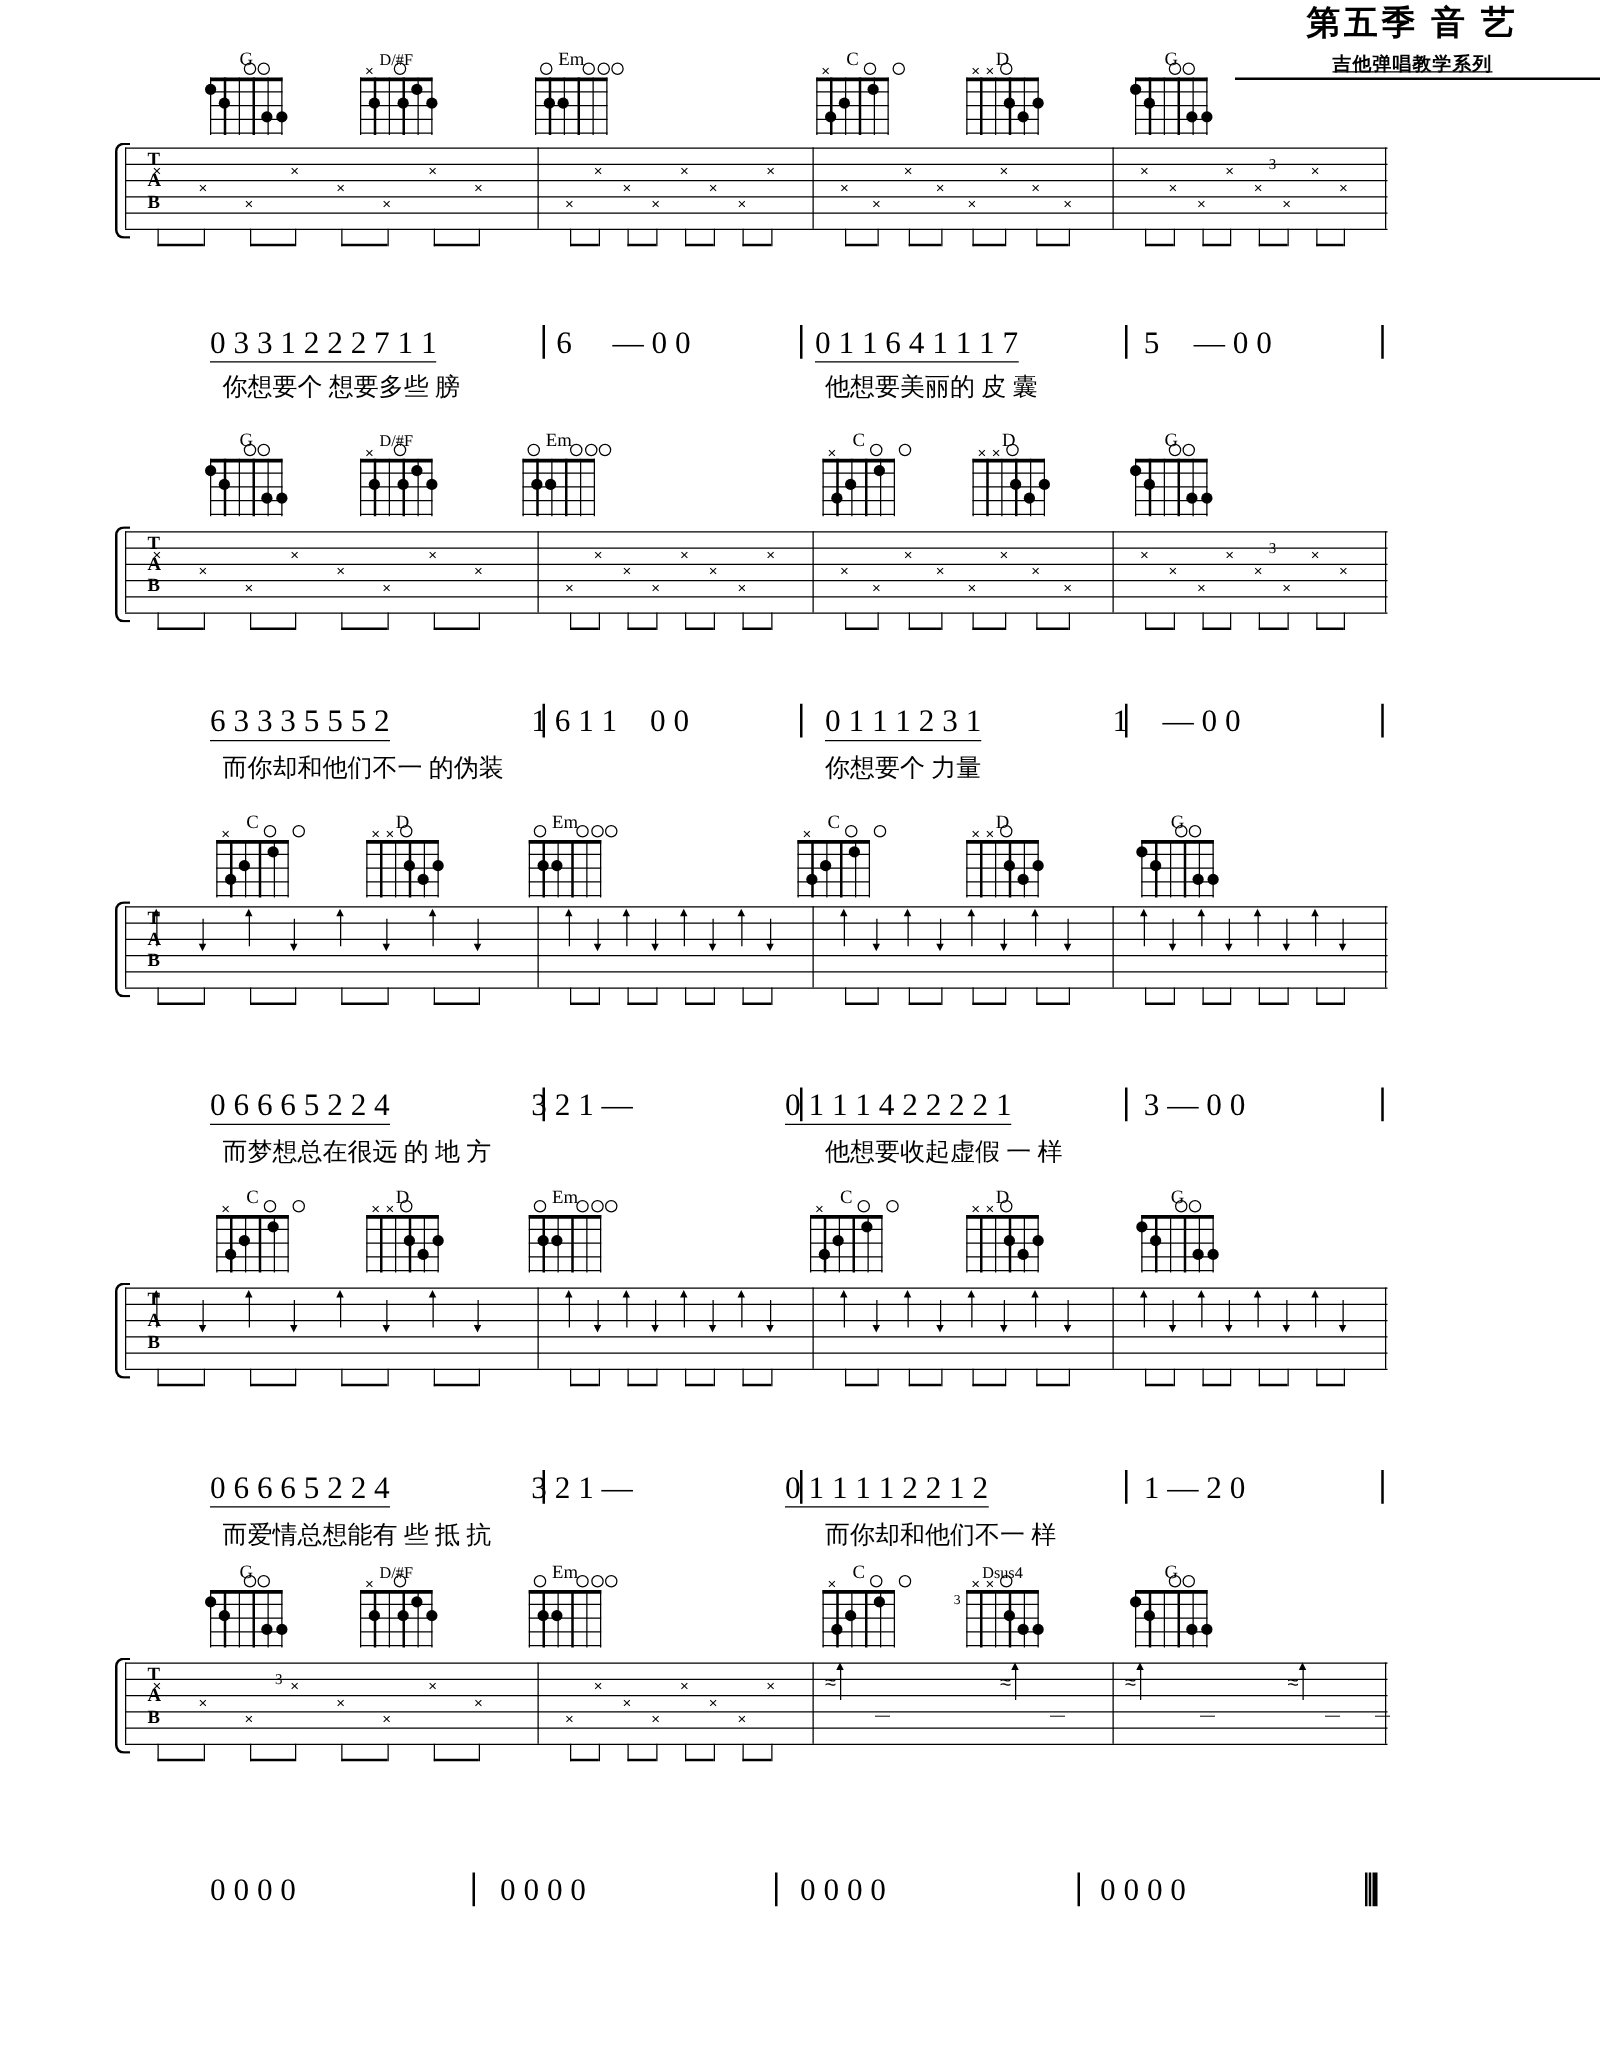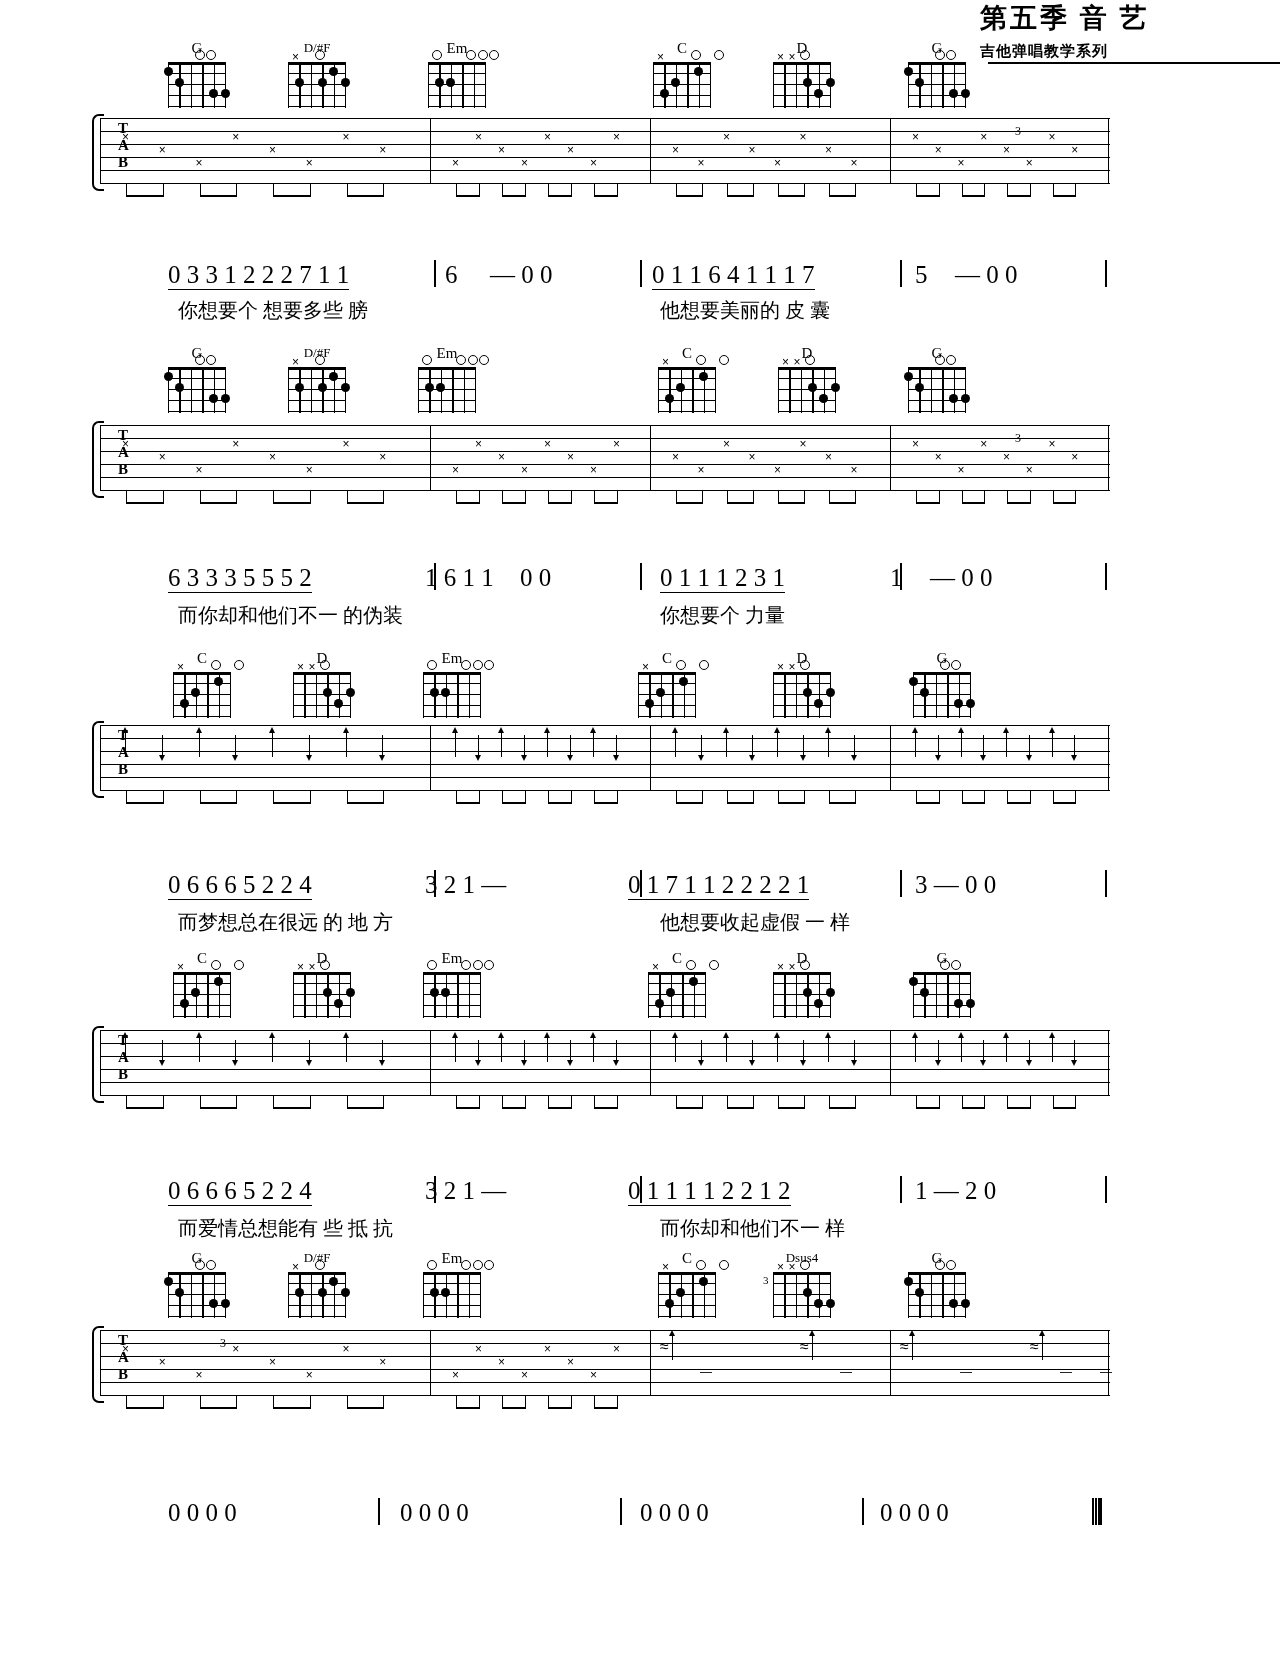--- a/index.html
+++ b/index.html
@@ -1,22 +1,22 @@
 <!DOCTYPE html>
 <html><head>
 <meta charset="utf-8">
 <style>
   html,body{margin:0;padding:0;background:#ffffff;}
   body{width:1280px;height:1657px;position:relative;font-family:"Liberation Serif",serif;color:#000;}
   .page{position:relative;width:1280px;height:1657px;overflow:hidden;}
 
   
-  .header{position:absolute;top:0;right:0;width:300px;}
+  .header{position:absolute;top:0;right:0;width:300px;text-align:center;}
   .header .h-title{font-family:"Liberation Serif",serif;font-weight:bold;font-size:27px;letter-spacing:3px;white-space:nowrap;}
-  .header .h-sub{font-family:"Liberation Serif",serif;font-weight:bold;font-size:15px;letter-spacing:1px;margin-top:6px;white-space:nowrap;}
+  .header .h-sub{font-family:"Liberation Serif",serif;font-weight:bold;font-size:15px;letter-spacing:1px;margin-top:6px;white-space:nowrap;text-decoration:underline;}
   .header .h-rule{position:absolute;left:8px;right:-10px;top:62px;height:2px;background:#000;}
 
   
   .watermark{position:absolute;left:255px;top:370px;width:720px;height:500px;
     font-family:"Liberation Serif",serif;font-size:400px;color:#e2e2e2;font-weight:bold;
     letter-spacing:20px;line-height:440px;user-select:none;z-index:0;white-space:nowrap;}
 
   
   .system{position:absolute;left:0;width:1280px;z-index:2;}
 
@@ -788,21 +788,21 @@
           <div class="stem" style="left: 907px; top: 65px; height: 14px;"></div>
           <div class="beam" style="left: 907px; top: 77px; width: 22.75px;"></div>
           <div class="stem" style="left: 929.75px; top: 65px; height: 14px;"></div>
           <div class="stem" style="left: 952.5px; top: 65px; height: 14px;"></div>
           <div class="beam" style="left: 952.5px; top: 77px; width: 22.75px;"></div>
           <div class="stem" style="left: 975.25px; top: 65px; height: 14px;"></div>
         </div>
         <div class="numline" style="top: 872px;">
           <div class="num numu" style="left: 168px;">0 6 6 6 5 2 2 4</div>
           <div class="num" style="left: 425px;">3   2   1    —</div>
-          <div class="num numu" style="left: 628px;">0 1 7 1 1 2 2 2 2 1</div>
+          <div class="num numu" style="left: 628px;">0 1 1 1 4 2 2 2 2 1</div>
           <div class="num" style="left: 915px;">3  —  0   0</div>
           <div class="vbar" style="left: 434px; top: -2px;"></div>
           <div class="vbar" style="left: 640px; top: -2px;"></div>
           <div class="vbar" style="left: 900px; top: -2px;"></div>
           <div class="vbar" style="left: 1105px; top: -2px;"></div>
         </div>
         <div class="lyric" style="left: 178px; top: 912px;">而梦想总在很远 的 地 方</div>
         <div class="lyric" style="left: 660px; top: 912px;">他想要收起虚假 一 样</div>
       </div>
       <div class="system" style="top: 0px;">

